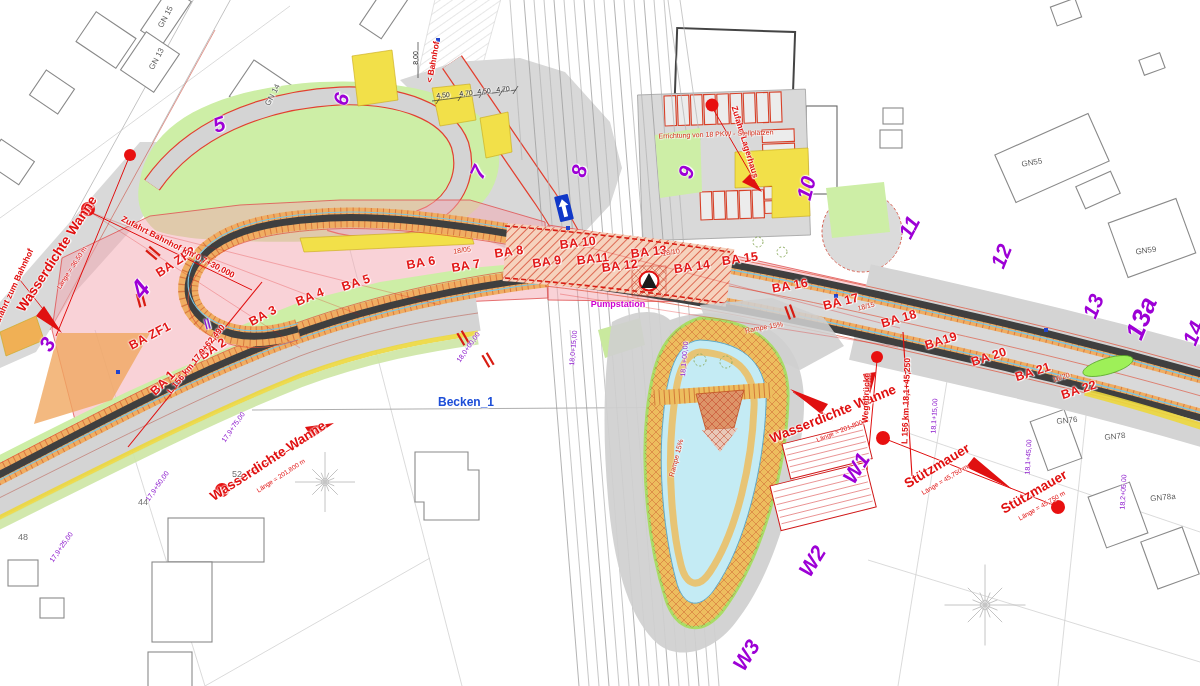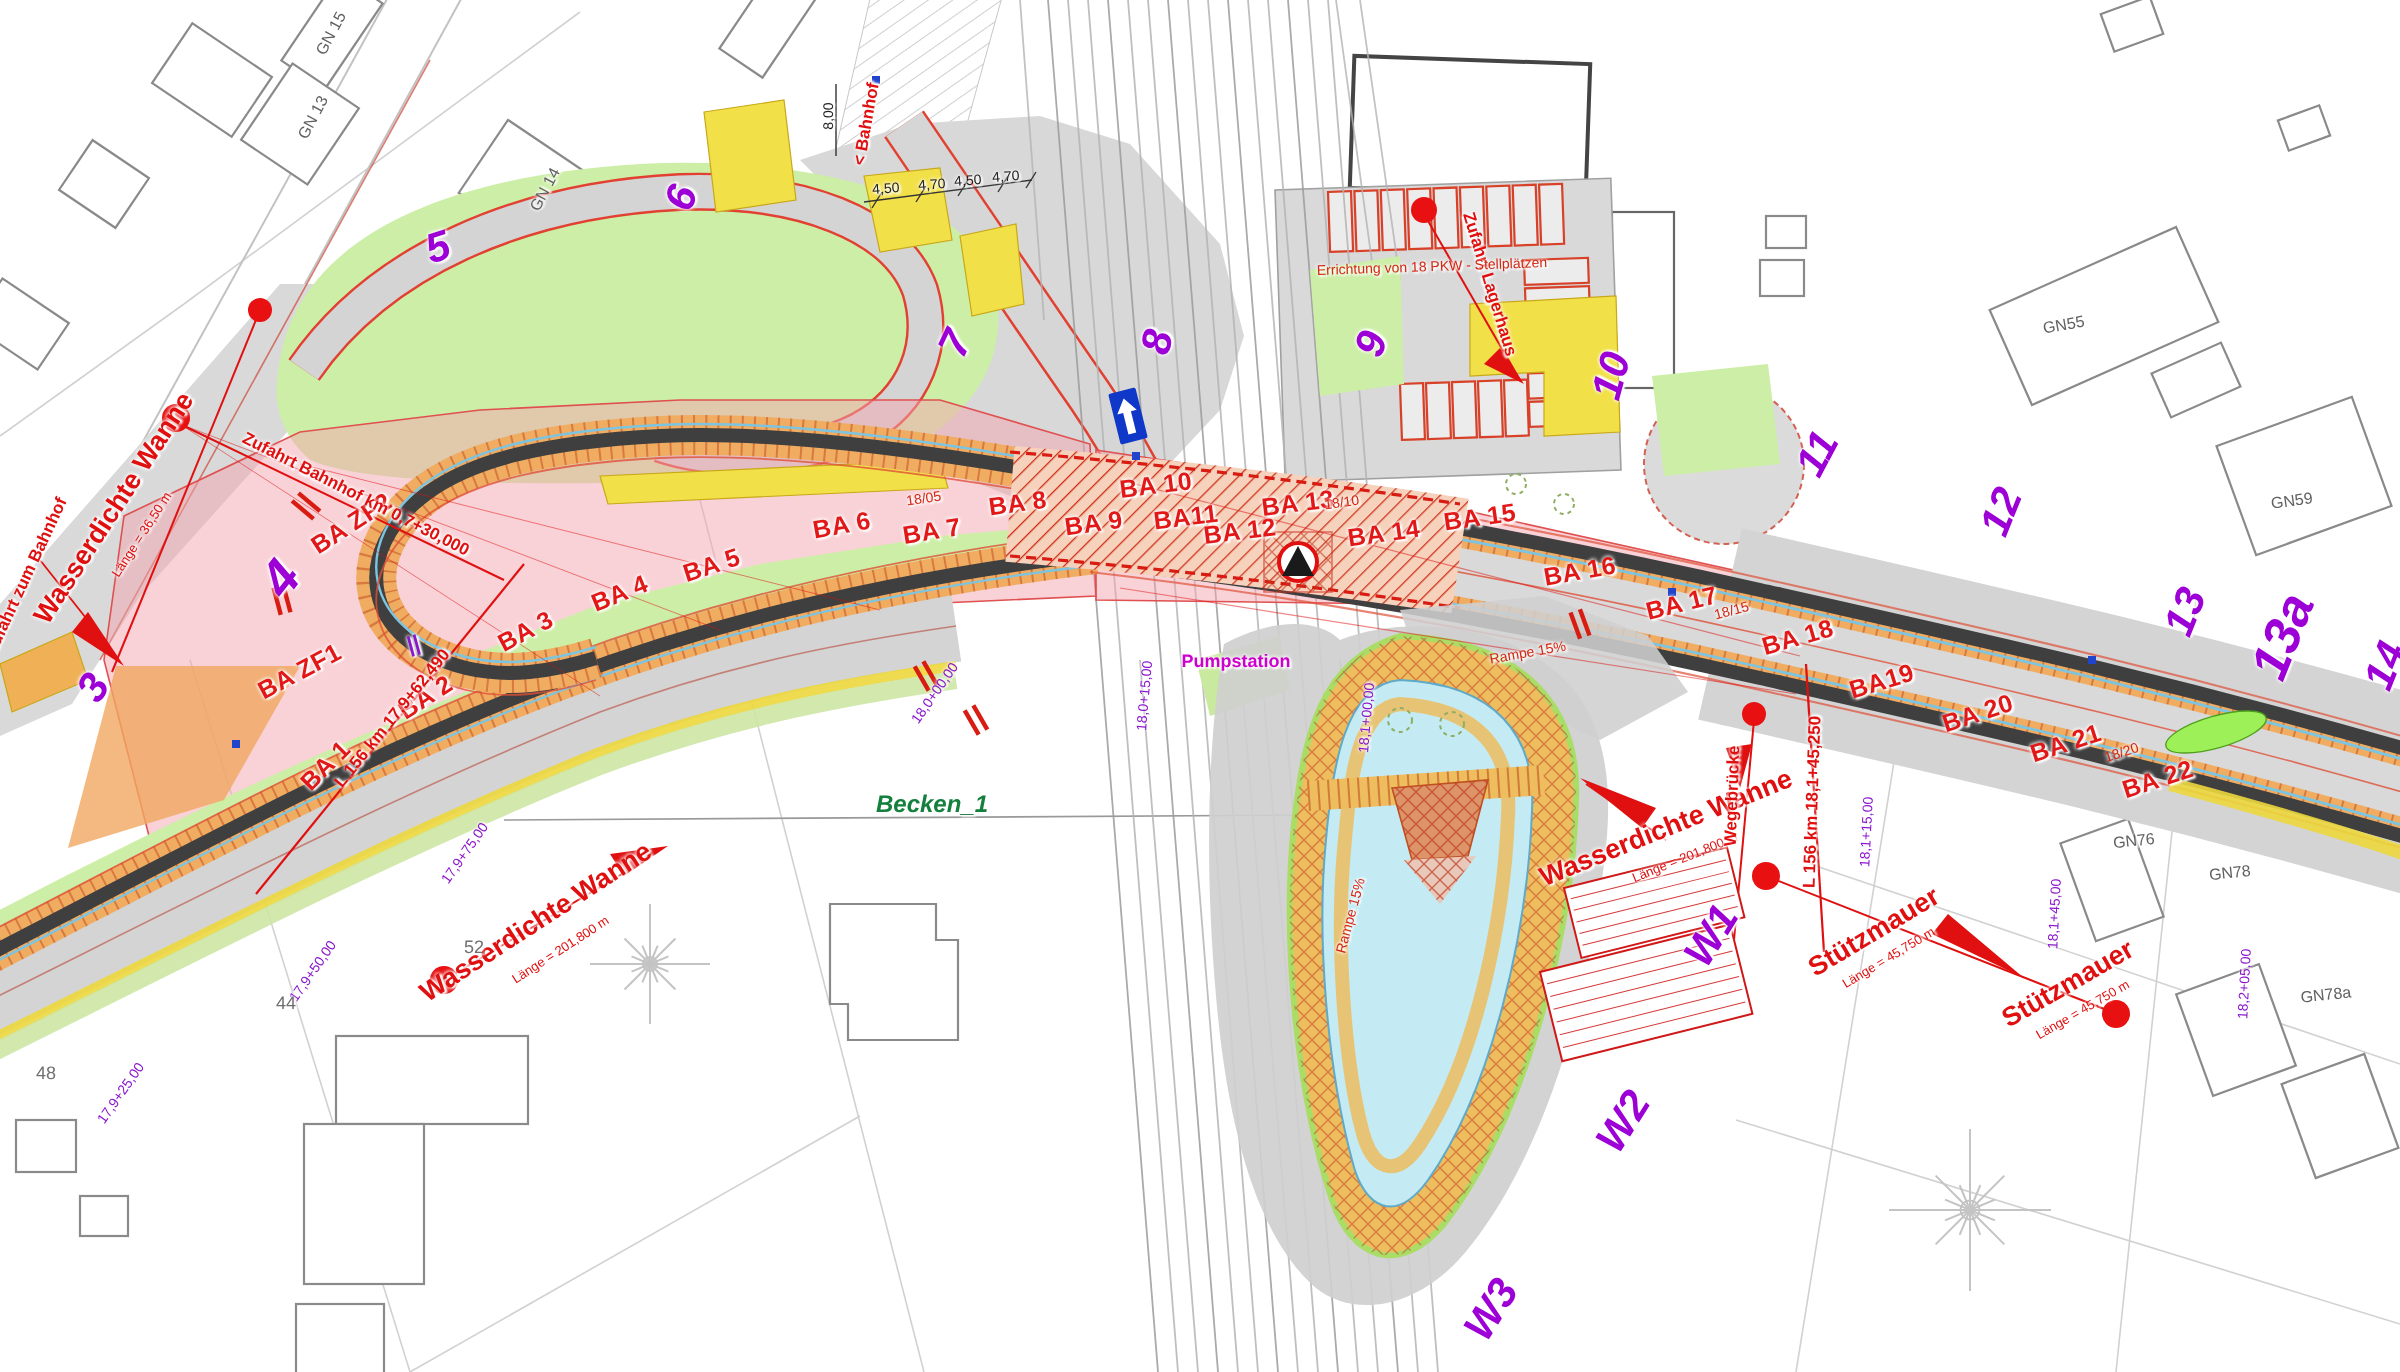--- a/index.html
+++ b/index.html
@@ -8,21 +8,21 @@
   #labels{position:absolute;left:0;top:0;width:1200px;height:686px;pointer-events:none;}
   .label{position:absolute;white-space:nowrap;transform-origin:center;
          text-shadow:0 0 2px #fff,0 0 2px #fff,1px 1px 1px #fff;line-height:1;}
   .ba{font-weight:600;font-size:12.5px;color:#e21818;letter-spacing:.3px}
   .phase{font-style:italic;font-weight:700;font-size:21px;color:#9d00d6}
   .phase-lg{font-style:italic;font-weight:700;font-size:26px;color:#9d00d6}
   .red-lg{font-weight:700;font-size:13.5px;color:#e01010}
   .red-sm{font-weight:700;font-size:8.5px;color:#e01010}
   .red-sub{font-weight:400;font-size:6.5px;color:#e01010}
   .red-tiny{font-weight:400;font-size:7px;color:#d42814}
-  .mag{font-weight:700;font-size:12px;color:#15803d;font-style:italic}
+  .mag{font-weight:700;font-size:12px;color:#1d4ed8;}
   .mag-sm{font-weight:700;font-size:9px;color:#cf00cf}
   .chain{font-weight:400;font-size:7px;color:#8b17cc}
   .chain-md{font-weight:700;font-size:11px;color:#8b17cc}
   .bld{font-weight:400;font-size:8px;color:#606060}
   .parcel{font-weight:400;font-size:9px;color:#707070}
   .dim{font-weight:400;font-size:7px;color:#222}
 </style>
 </head>
 <body>
 
@@ -466,21 +466,21 @@
       <div class="label red-lg" style="left: 937px; top: 466px; transform: translate(-50%, -50%) rotate(-31deg);">Stützmauer</div>
       <div class="label red-sub" style="left: 945px; top: 480px; transform: translate(-50%, -50%) rotate(-31deg);">Länge = 45,750 m</div>
       <div class="label red-lg" style="left: 1034px; top: 492px; transform: translate(-50%, -50%) rotate(-30deg);">Stützmauer</div>
       <div class="label red-sub" style="left: 1042px; top: 506px; transform: translate(-50%, -50%) rotate(-30deg);">Länge = 45,750 m</div>
       <div class="label red-sm" style="left: 866px; top: 398px; transform: translate(-50%, -50%) rotate(-88deg);">Wegebrücke</div>
       <div class="label red-sm" style="left: 196px; top: 359px; transform: translate(-50%, -50%) rotate(-51deg);">L 156 km 17,9+62,490</div>
       <div class="label red-sm" style="left: 906px; top: 401px; transform: translate(-50%, -50%) rotate(-88deg);">L 156 km 18,1+45,250</div>
       <div class="label red-tiny" style="left: 716px; top: 134px; transform: translate(-50%, -50%) rotate(-2deg);">Errichtung von 18 PKW - Stellplätzen</div>
       <div class="label red-sm" style="left: 433px; top: 62px; transform: translate(-50%, -50%) rotate(-80deg);">&lt; Bahnhof</div>
       <div class="label mag" style="left: 466px; top: 402px; transform: translate(-50%, -50%) rotate(0deg);">Becken_1</div>
-      <div class="label mag-sm" style="left: 618px; top: 304px; transform: translate(-50%, -50%) rotate(0deg); margin-top: 27px;">Pumpstation</div>
+      <div class="label mag-sm" style="left: 618px; top: 304px; transform: translate(-50%, -50%) rotate(0deg);">Pumpstation</div>
       <div class="label red-tiny" style="left: 764px; top: 327px; transform: translate(-50%, -50%) rotate(-10deg);">Rampe 15%</div>
       <div class="label red-tiny" style="left: 676px; top: 458px; transform: translate(-50%, -50%) rotate(-75deg);">Rampe 15%</div>
       <div class="label red-tiny" style="left: 462px; top: 250px; transform: translate(-50%, -50%) rotate(-8deg);">18/05</div>
       <div class="label red-tiny" style="left: 671px; top: 252px; transform: translate(-50%, -50%) rotate(-8deg);">18/10</div>
       <div class="label red-tiny" style="left: 866px; top: 306px; transform: translate(-50%, -50%) rotate(-15deg);">18/15</div>
       <div class="label red-tiny" style="left: 1061px; top: 377px; transform: translate(-50%, -50%) rotate(-18deg);">18/20</div>
       <div class="label chain" style="left: 61px; top: 547px; transform: translate(-50%, -50%) rotate(-55deg);">17,9+25,00</div>
       <div class="label chain" style="left: 157px; top: 486px; transform: translate(-50%, -50%) rotate(-55deg);">17,9+50,00</div>
       <div class="label chain" style="left: 233px; top: 427px; transform: translate(-50%, -50%) rotate(-55deg);">17,9+75,00</div>
       <div class="label chain" style="left: 468px; top: 347px; transform: translate(-50%, -50%) rotate(-55deg);">18,0+00,00</div>

